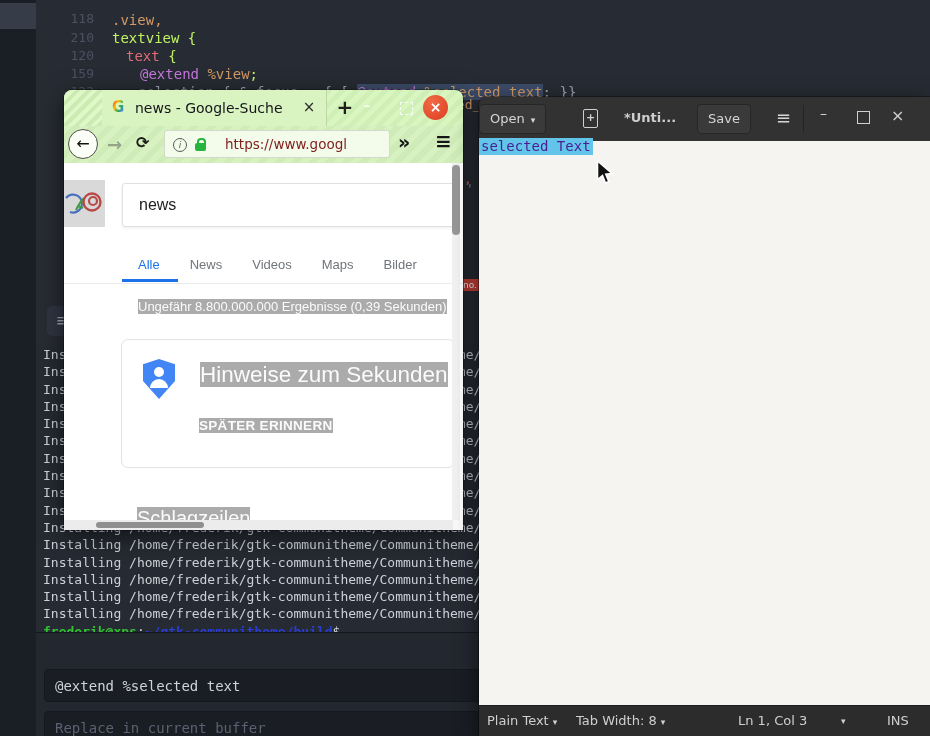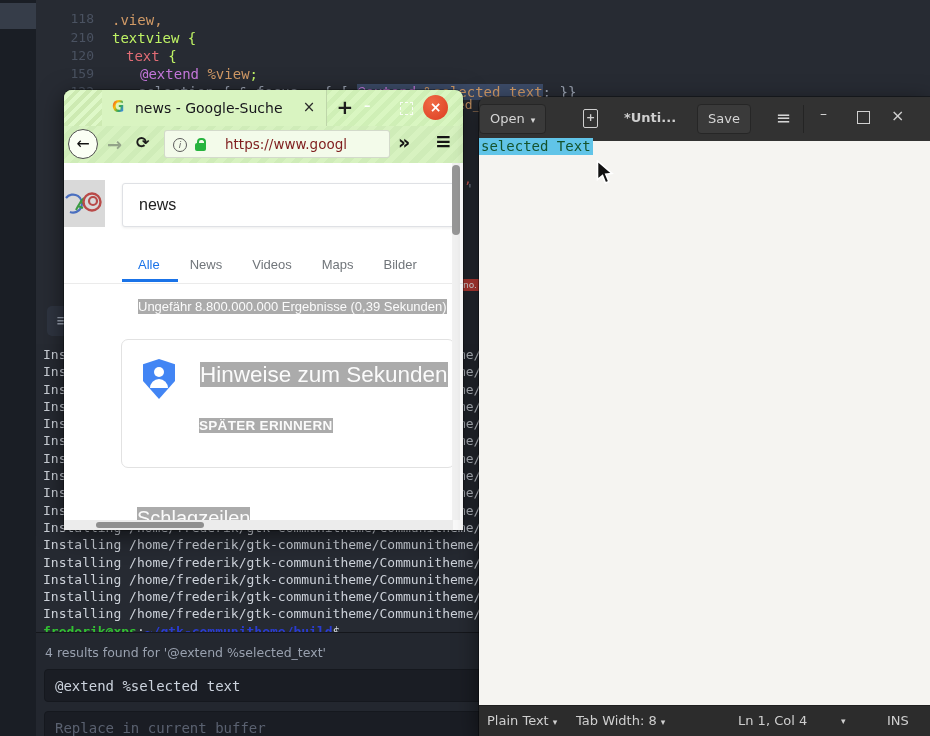--- a/index.html
+++ b/index.html
@@ -117,21 +117,21 @@
   #ge-newdoc{position:absolute;left:104px;top:12px;width:13px;height:17px;border:1.5px solid #cfcfcf;
     border-radius:2px;color:#cfcfcf;font-size:11px;text-align:center;line-height:16px;font-weight:bold;}
   #ge-title{position:absolute;left:145px;top:13px;font-size:13px;font-weight:bold;color:#cfcfcf;}
   #ge-save{left:218px;}
   #ge-menu{position:absolute;left:297px;top:10px;font-size:18px;color:#d5d5d5;}
   #ge-sep{position:absolute;left:324px;top:8px;width:1px;height:28px;background:#242424;}
   #ge-min{position:absolute;left:341px;top:8px;font-size:14px;color:#d0d0d0;}
   #ge-max{position:absolute;left:378px;top:14px;width:11px;height:11px;border:1px solid #d0d0d0;}
   #ge-close{position:absolute;left:412px;top:9px;font-size:16px;color:#d0d0d0;}
   #ge-body{position:absolute;left:0;top:44px;right:0;bottom:30px;background:#f5f4f1;}
-  #ge-selection{position:absolute;left:0;top:-3px;background:#61c4e8;color:#14532d;
+  #ge-selection{position:absolute;left:0;top:-3px;background:#61c4e8;color:#4c1d95;
     font:14px/17px "DejaVu Sans Mono",monospace;padding:0 2px;white-space:pre;}
   #ge-cursor{position:absolute;left:117px;top:19px;}
   #ge-status{position:absolute;left:0;bottom:0;right:0;height:30px;background:#2c2c2c;
     border-top:1px solid #1f1f1f;color:#cfcfcf;font-size:13px;}
   .ge-st{position:absolute;top:7px;}
   .caret{font-size:9px;}
 </style>
 </head>
 <body>
 
@@ -189,21 +189,20 @@
         <div class="t-line">Installing /home/frederik/gtk-communitheme/Communitheme/gtk-</div>
         <div class="t-line">Installing /home/frederik/gtk-communitheme/Communitheme/gtk-</div>
         <div class="t-line">Installing /home/frederik/gtk-communitheme/Communitheme/gtk-</div>
         <div class="t-line">Installing /home/frederik/gtk-communitheme/Communitheme/gtk-</div>
         <div class="t-line">Installing /home/frederik/gtk-communitheme/Communitheme/gtk-</div>
       </div>
     <div id="prompt"><span class="p-user">frederik@xps</span><span class="p-sep">:</span><span class="p-path">~/gtk-communitheme/build</span><span class="p-dollar">$</span></div>
   </div>
 
   <div id="find-panel">
-    <div id="find-results">4 results found for '@extend %selected_text'</div>
     <input id="find-input" class="find-input" value="@extend %selected_text" style="">
     <input id="replace-input" class="find-input" placeholder="Replace in current buffer" style="">
   </div>
 </div>
 
 <div id="firefox">
   <div id="ff-titlebar">
     <div id="ff-corner"></div>
     <div id="ff-tab">
       <span id="ff-favicon">G</span>
@@ -284,17 +283,17 @@
   </div>
   <div id="ge-body">
     <span id="ge-selection">selected Text</span>
     <svg id="ge-cursor" width="19" height="25" viewBox="0 0 19 25">
       <polygon points="1.5,1 1.5,19.5 6.5,15.5 9.5,23 12.8,21.5 9.8,14.2 16,13.5" fill="#111" stroke="#fff" stroke-width="1.6"></polygon>
     </svg>
   </div>
   <div id="ge-status">
     <span class="ge-st" style="left:8px"><span>Plain Text</span> <span class="caret">▾</span></span>
     <span class="ge-st" style="left:97px"><span>Tab Width: 8</span> <span class="caret">▾</span></span>
-    <span class="ge-st" style="left:259px">Ln 1, Col 4</span>
+    <span class="ge-st" style="left:259px">Ln 1, Col 3</span>
     <span class="ge-st caret" style="left:362px;top:10px">▾</span>
     <span class="ge-st" style="left:408px">INS</span>
   </div>
 </div>
 
 </body></html>

